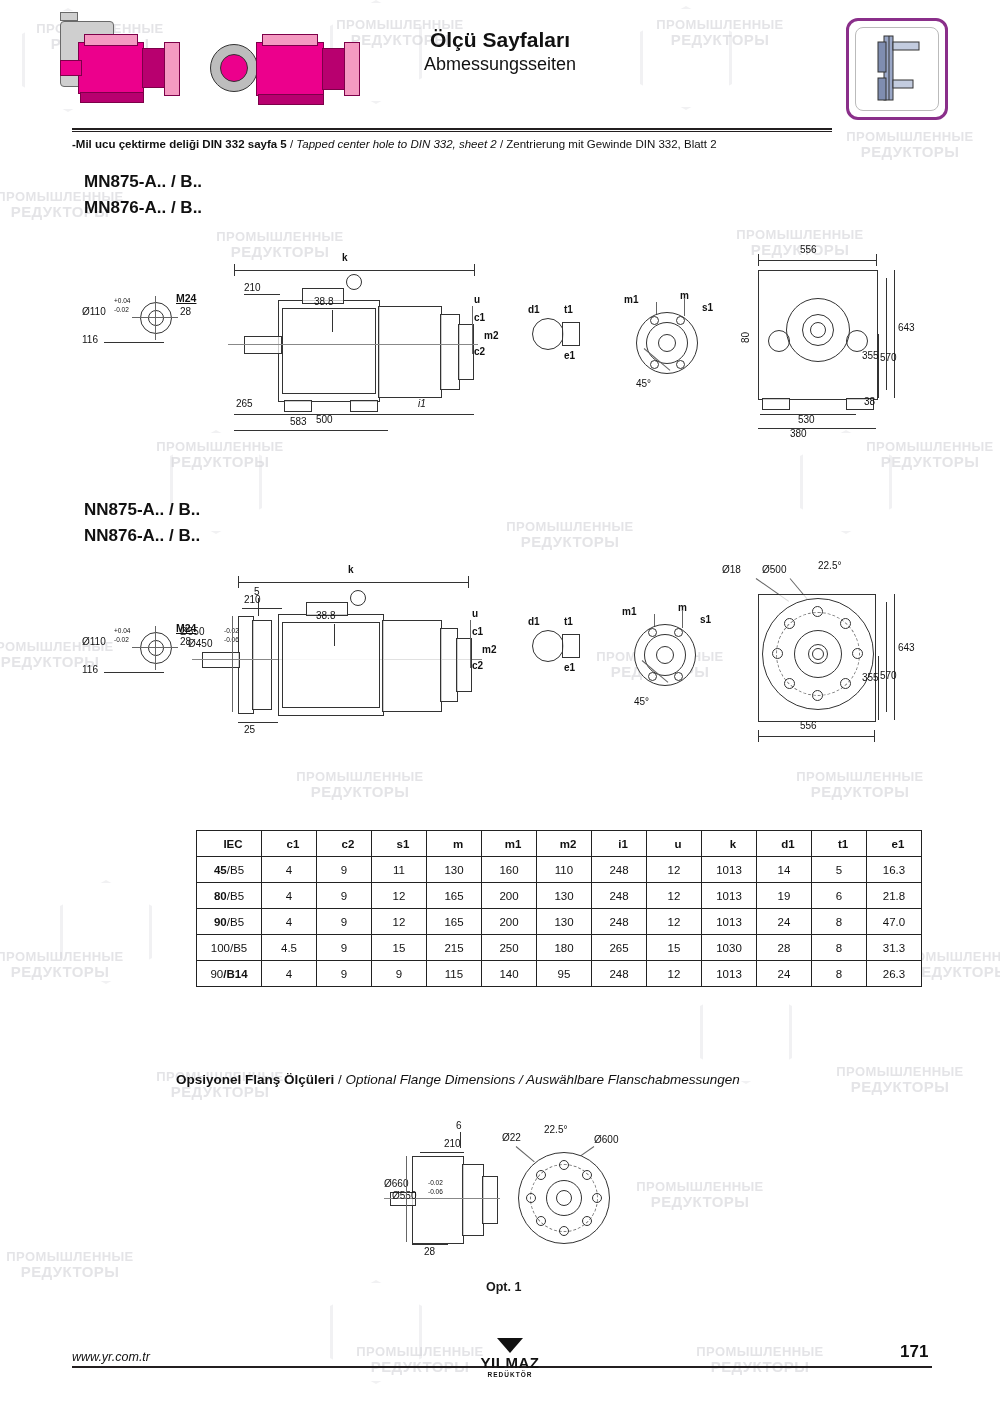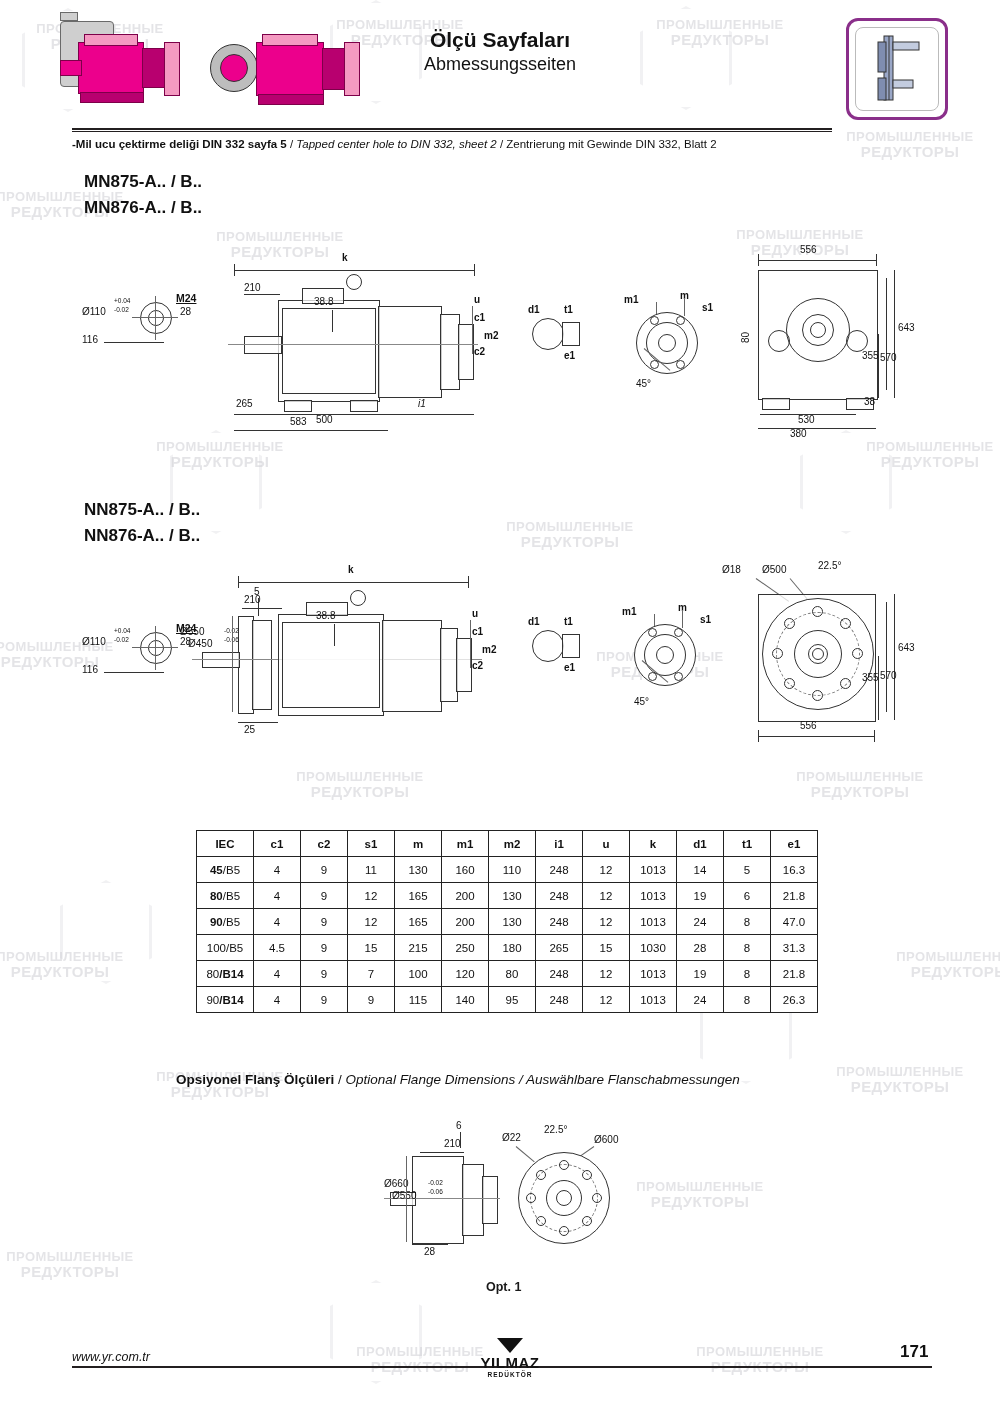--- a/index.html
+++ b/index.html
@@ -66,21 +66,21 @@
   .dim{position:absolute;font-size:10px;color:#111;white-space:nowrap;}
   .dimb{position:absolute;font-size:10.5px;color:#111;font-weight:700;white-space:nowrap;}
   .tiny{position:absolute;font-size:6.5px;color:#111;line-height:1.05;white-space:nowrap;}
 
   
   .tbl{position:absolute;left:196px;top:830px;z-index:3;border-collapse:collapse;background:#fff;}
   .tbl th,.tbl td{
     border:1px solid #222;font-size:11.5px;text-align:center;
     width:46px;height:25px;padding:0;color:#111;font-weight:400;
   }
-  .tbl th{font-weight:700;background:#fff;}
+  .tbl th{font-weight:700;background:#fff;padding-left:8px;}
   .tbl td.rowhdr{font-weight:400;}
   .tbl td.rowhdr b{font-weight:700;}
   .tbl th.iec{width:56px;}
   .tbl td.iec{width:56px;}
 
   
   .opt-title{position:absolute;left:176px;top:1072px;font-size:13.5px;z-index:3;color:#111;}
   .opt-title b{font-weight:700;}
   .opt-title i{font-style:italic;}
   .opt-cap{position:absolute;left:486px;top:1280px;font-size:12.5px;font-weight:700;z-index:3;}
@@ -561,35 +561,20 @@
         <td>250</td>
         <td>180</td>
         <td>265</td>
         <td>15</td>
         <td>1030</td>
         <td>28</td>
         <td>8</td>
         <td>31.3</td>
       </tr>
       <tr>
-        <td class="iec rowhdr"><span>80</span><b>/B14</b></td>
-        <td>4</td>
-        <td>9</td>
-        <td>7</td>
-        <td>100</td>
-        <td>120</td>
-        <td>80</td>
-        <td>248</td>
-        <td>12</td>
-        <td>1013</td>
-        <td>19</td>
-        <td>8</td>
-        <td>21.8</td>
-      </tr>
-      <tr>
         <td class="iec rowhdr"><span>90</span><b>/B14</b></td>
         <td>4</td>
         <td>9</td>
         <td>9</td>
         <td>115</td>
         <td>140</td>
         <td>95</td>
         <td>248</td>
         <td>12</td>
         <td>1013</td>

